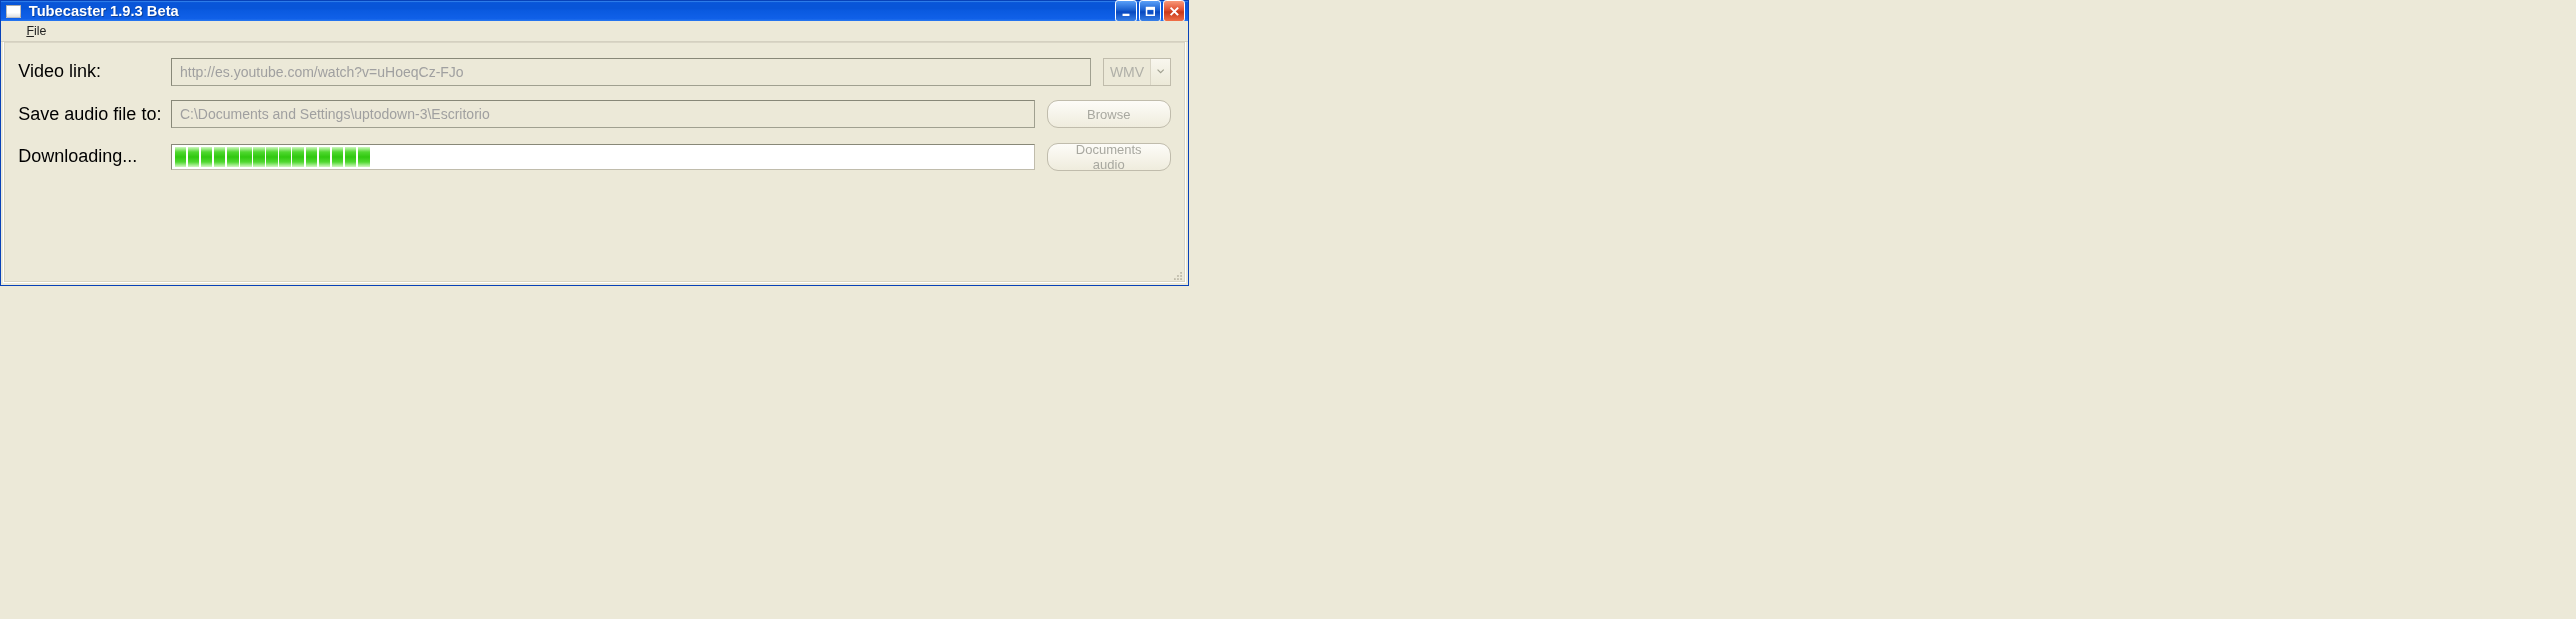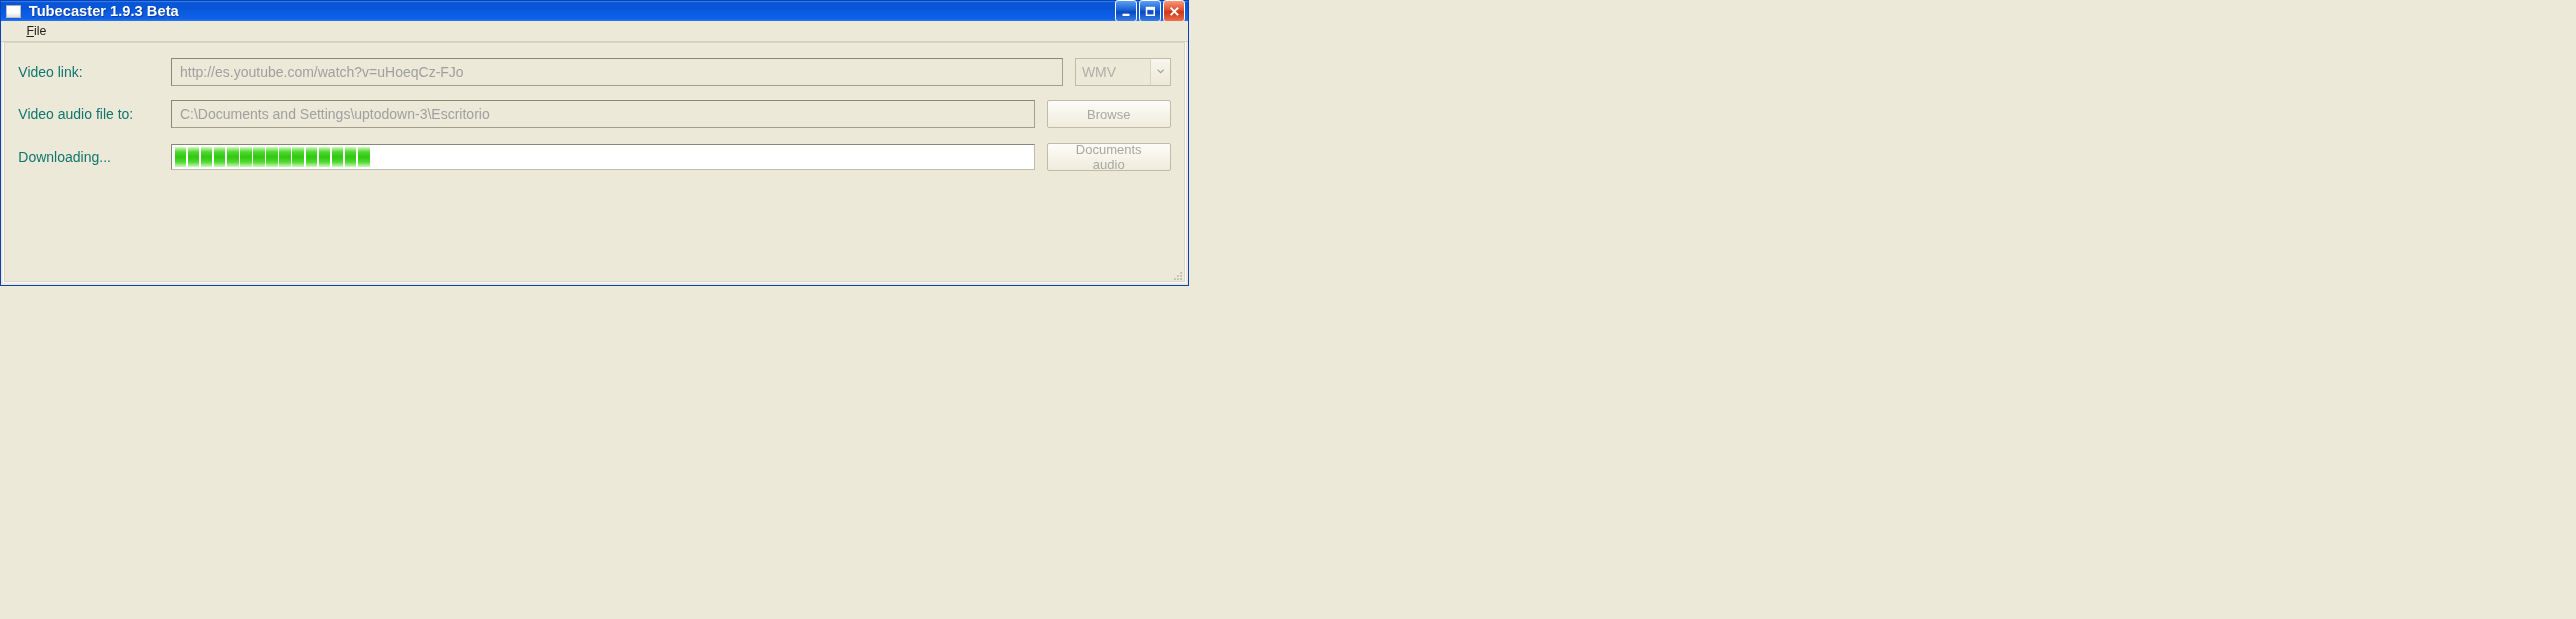--- a/index.html
+++ b/index.html
@@ -106,22 +106,22 @@
 
 .form-row {
   display: flex;
   align-items: center;
   margin-bottom: 14.7px;
 }
 .form-row:last-child { margin-bottom: 0; }
 
 .form-label {
   width: 153px;
-  font-size: 14px;
-  color: #0f766e;
+  font-size: 18px;
+  color: #000000;
 }
 
 .form-input-wrap {
   flex: 1;
   display: flex;
   gap: 11.6px;
   align-items: center;
 }
 
 .text-input {
@@ -131,21 +131,21 @@
   border: 0.8px solid #a0a090;
   border-top-color: #888878;
   border-left-color: #888878;
   font-size: 14px;
   color: #a0a0a0;
   padding: 0 7.7px;
   outline: none;
 }
 
 .format-select {
-  width: 96px;
+  width: 68px;
   height: 28px;
   display: flex;
   align-items: center;
   border: 0.8px solid #c0bcac;
   background: #ece9d8;
   color: #b0b0a8;
   font-size: 14px;
 }
 .format-select .sel-text {
   flex: 1;
@@ -158,21 +158,21 @@
   align-items: center;
   justify-content: center;
   border-left: 0.8px solid #d8d4c4;
   background: linear-gradient(to bottom, #f8f6ee, #ece9d8);
 }
 
 .btn {
   height: 28px;
   background: linear-gradient(to bottom, #fdfcf8, #efecdd);
   border: 0.8px solid #c0bcac;
-  border-radius: 2px;
+  border-radius: 11px;
   padding: 0 10.8px;
   font-size: 13px;
   color: #a8a8a0;
   cursor: pointer;
   display: flex;
   align-items: center;
   justify-content: center;
 }
 .btn.right-slot {
   width: 124px;
@@ -253,21 +253,21 @@
           <div class="sel-arrow">
             <svg width="9.3" height="6.2" viewBox="0 0 12 8">
                 <path d="M2 2 L6 6 L10 2" fill="none" stroke="#a0a090" stroke-width="1.5"></path>
               </svg>
           </div>
         </div>
       </div>
     </div>
 
     <div class="form-row">
-      <div class="form-label">Video audio file to:</div>
+      <div class="form-label">Save audio file to:</div>
       <div class="form-input-wrap">
         <input type="text" class="text-input" readonly="" value="C:\Documents and Settings\uptodown-3\Escritorio" style="">
         <button class="btn right-slot">Browse</button>
       </div>
     </div>
 
     <div class="form-row">
       <div class="form-label">Downloading...</div>
       <div class="form-input-wrap">
         <div class="progress" id="progress">

